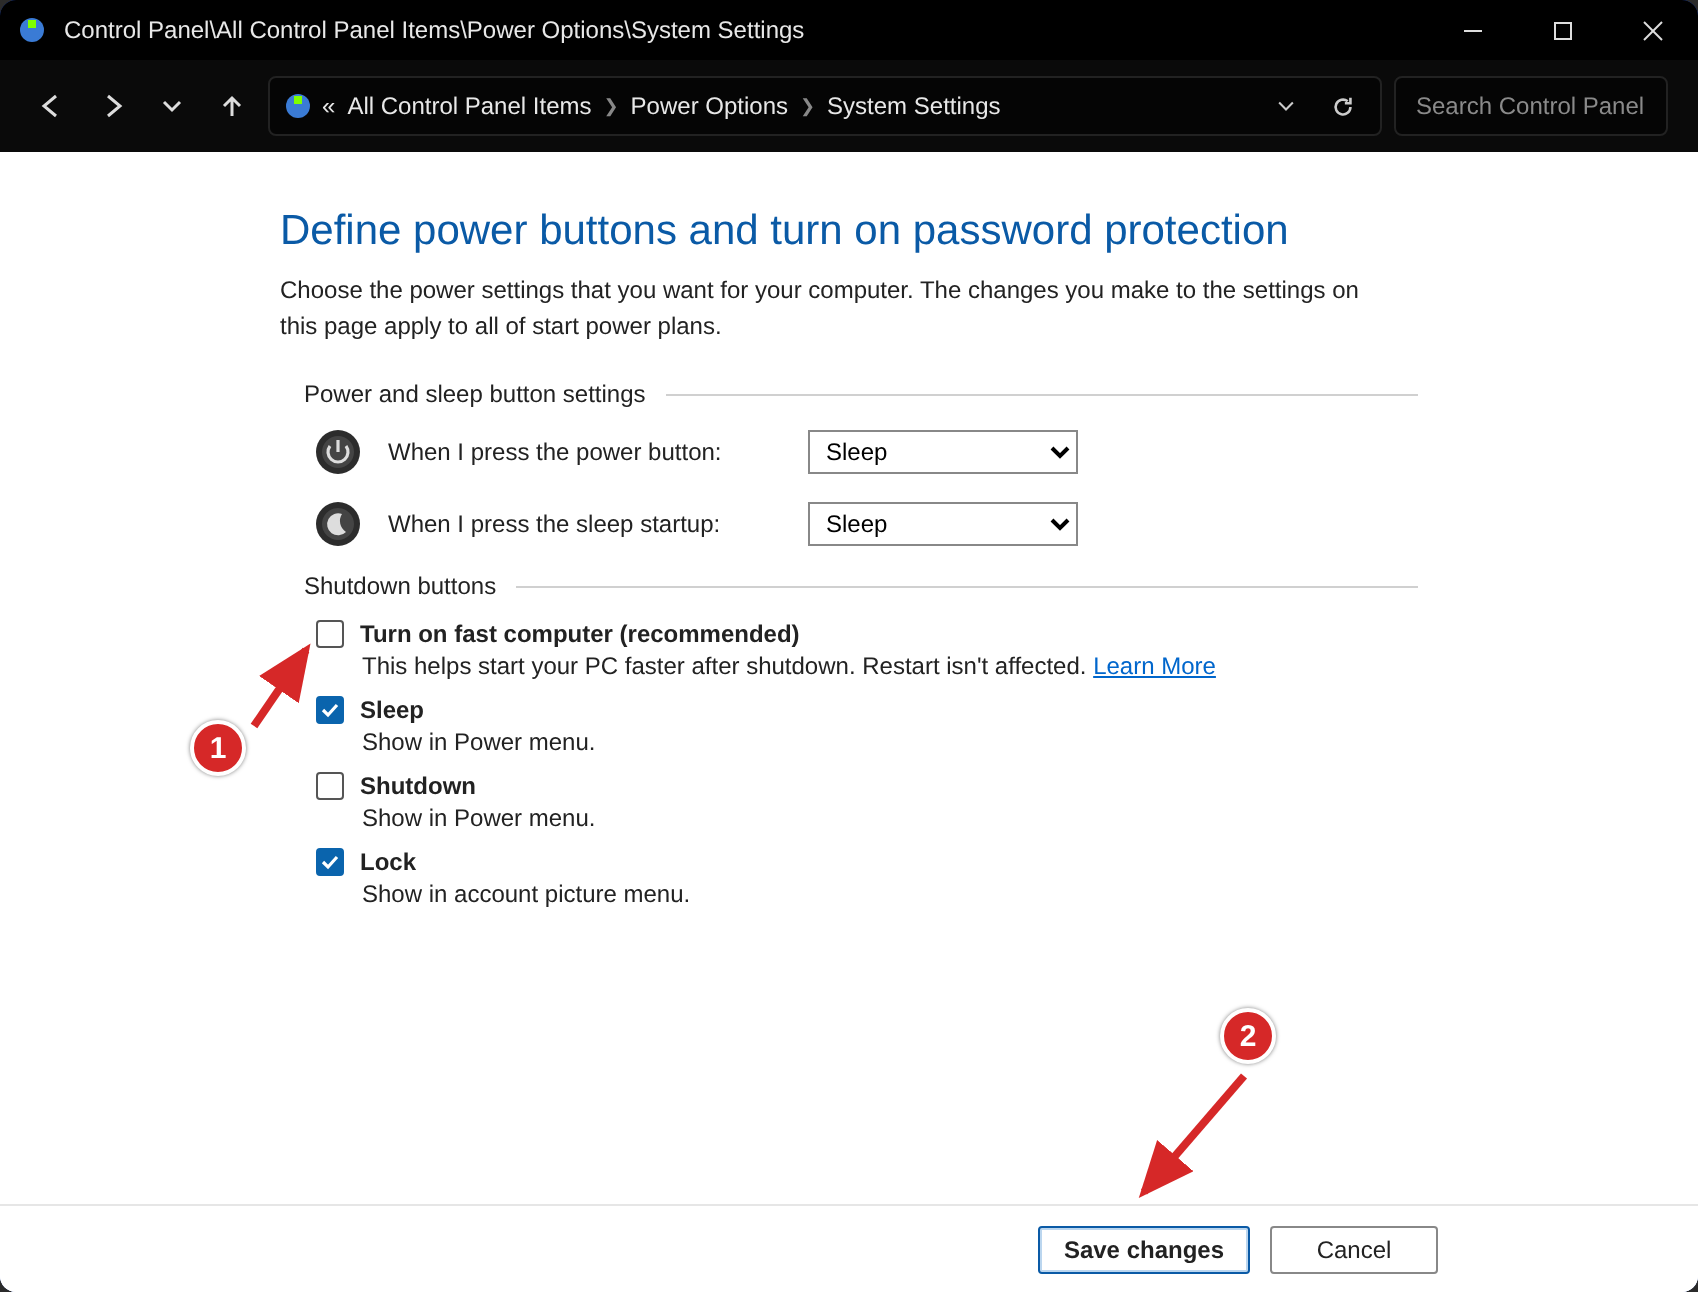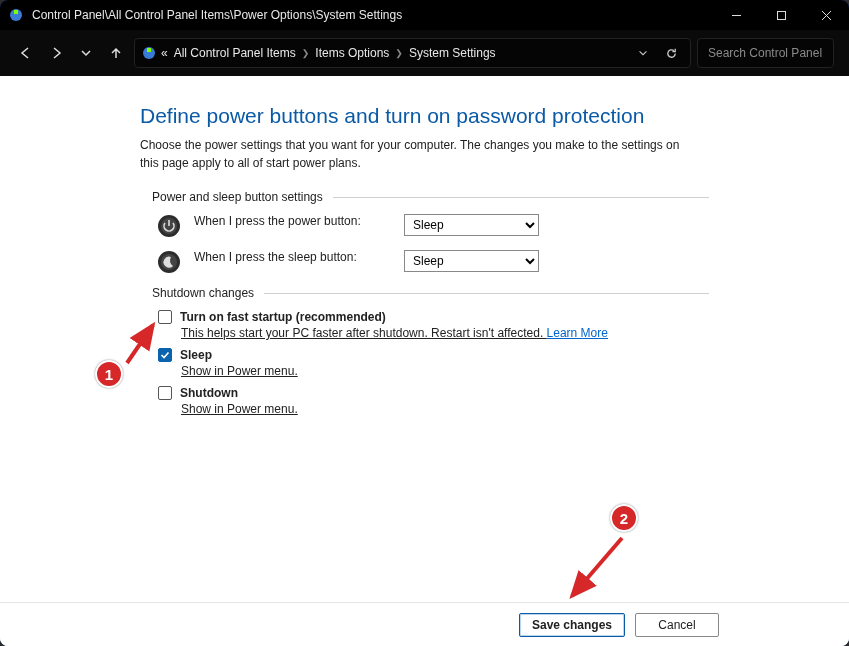--- a/index.html
+++ b/index.html
@@ -151,39 +151,39 @@
     margin: 8px 0 10px 12px;
   }
   .section-label .hr {
     flex: 1;
     border-top: 1px solid var(--light-border);
     margin-left: 10px;
   }
 
   .row {
     display: flex;
-    align-items: flex-start;
+    align-items: center;
     margin: 6px 0 12px 16px;
     gap: 12px;
   }
   .row .picon { width:26px; display:inline-flex; align-items:center; justify-content:center; }
   .row .rlabel { width: 198px; font-size: 12px; }
   .row select {
     width: 135px; height: 22px;
     font-size: 12px;
     border: 1px solid #888;
     background: #fff;
     padding-left: 4px;
   }
 
   .shutdown-list { margin-left: 18px; }
   .shutdown-item { margin: 6px 0 8px 0; font-size: 12px; }
   .shutdown-item .top { display:flex; align-items:center; gap:8px; }
   .shutdown-item .label { font-weight: 700; }
-  .shutdown-item .sub { margin-left: 23px; margin-top: 2px; text-decoration: underline; }
+  .shutdown-item .sub { margin-left: 23px; margin-top: 2px; }
   .shutdown-item a { color: var(--link-blue); }
 
   .cb {
     width: 14px; height: 14px;
     border: 1px solid #555;
     border-radius: 2px;
     display: inline-flex; align-items: center; justify-content: center;
     background: #fff;
   }
   .cb.checked { background: var(--checkbox-blue); border-color: var(--checkbox-blue); }
@@ -293,21 +293,21 @@
       <span class="addr-icon">
         <svg viewBox="0 0 16 16">
             <circle cx="8" cy="8" r="6" fill="#3a7bd5"></circle>
             <rect x="6" y="3" width="4" height="4" fill="#7fff00"></rect>
           </svg>
       </span>
       <span class="crumbs">
         <span>«</span>
         <span class="crumb">All Control Panel Items</span>
         <span class="sep">❯</span>
-        <span class="crumb">Items Options</span>
+        <span class="crumb">Power Options</span>
         <span class="sep">❯</span>
         <span class="crumb">System Settings</span>
       </span>
       <span class="address-tail">
         <span class="tb-mini">
           <svg viewBox="0 0 14 14" width="12" height="12">
               <path d="M3 5 L7 9 L11 5" fill="none" stroke="#ccc" stroke-width="1.2"></path>
             </svg>
         </span>
         <span class="tb-mini">
@@ -357,36 +357,36 @@
       </div>
 
       <div class="row">
         <span class="picon">
           <svg viewBox="0 0 24 24" width="24" height="24">
               <circle cx="12" cy="12" r="11" fill="#2c2c2c"></circle>
               <circle cx="12" cy="12" r="8" fill="#444"></circle>
               <path d="M14 7a5.5 5.5 0 1 0 2 9 6.5 6.5 0 0 1-2-9z" fill="#ddd"></path>
             </svg>
         </span>
-        <span class="rlabel">When I press the sleep button:</span>
+        <span class="rlabel">When I press the sleep startup:</span>
         <select>
           <option>Sleep</option>
         </select>
       </div>
 
       <div class="section-label">
-        <span>Shutdown changes</span>
+        <span>Shutdown buttons</span>
         <span class="hr"></span>
       </div>
 
       <div class="shutdown-list" id="shutdown-list">
           <div class="shutdown-item">
             <div class="top">
               <span class="cb"></span>
-              <span class="label">Turn on fast startup (recommended)</span>
+              <span class="label">Turn on fast computer (recommended)</span>
             </div>
             <div class="sub"><span>This helps start your PC faster after shutdown. Restart isn't affected. </span><a href="#">Learn More</a></div>
           </div>
           <div class="shutdown-item">
             <div class="top">
               <span class="cb checked">
                 <svg viewBox="0 0 10 10">
                   <path d="M1.5 5 L4 7.5 L8.5 2.5" fill="none" stroke="currentColor" stroke-width="1.6"></path>
                 </svg>
               </span>
@@ -394,20 +394,31 @@
             </div>
             <div class="sub"><span>Show in Power menu.</span></div>
           </div>
           <div class="shutdown-item">
             <div class="top">
               <span class="cb"></span>
               <span class="label">Shutdown</span>
             </div>
             <div class="sub"><span>Show in Power menu.</span></div>
           </div>
+          <div class="shutdown-item">
+            <div class="top">
+              <span class="cb checked">
+                <svg viewBox="0 0 10 10">
+                  <path d="M1.5 5 L4 7.5 L8.5 2.5" fill="none" stroke="currentColor" stroke-width="1.6"></path>
+                </svg>
+              </span>
+              <span class="label">Lock</span>
+            </div>
+            <div class="sub"><span>Show in account picture menu.</span></div>
+          </div>
         </div>
 
     </div>
 
     <div class="marker" style="left:95px; top:284px;">
       <span>1</span>
     </div>
     <svg class="arrow" style="left:115px; top:237px;" width="50" height="55">
       <defs>
           <marker id="ah1" markerWidth="8" markerHeight="8" refX="6" refY="3" orient="auto">

